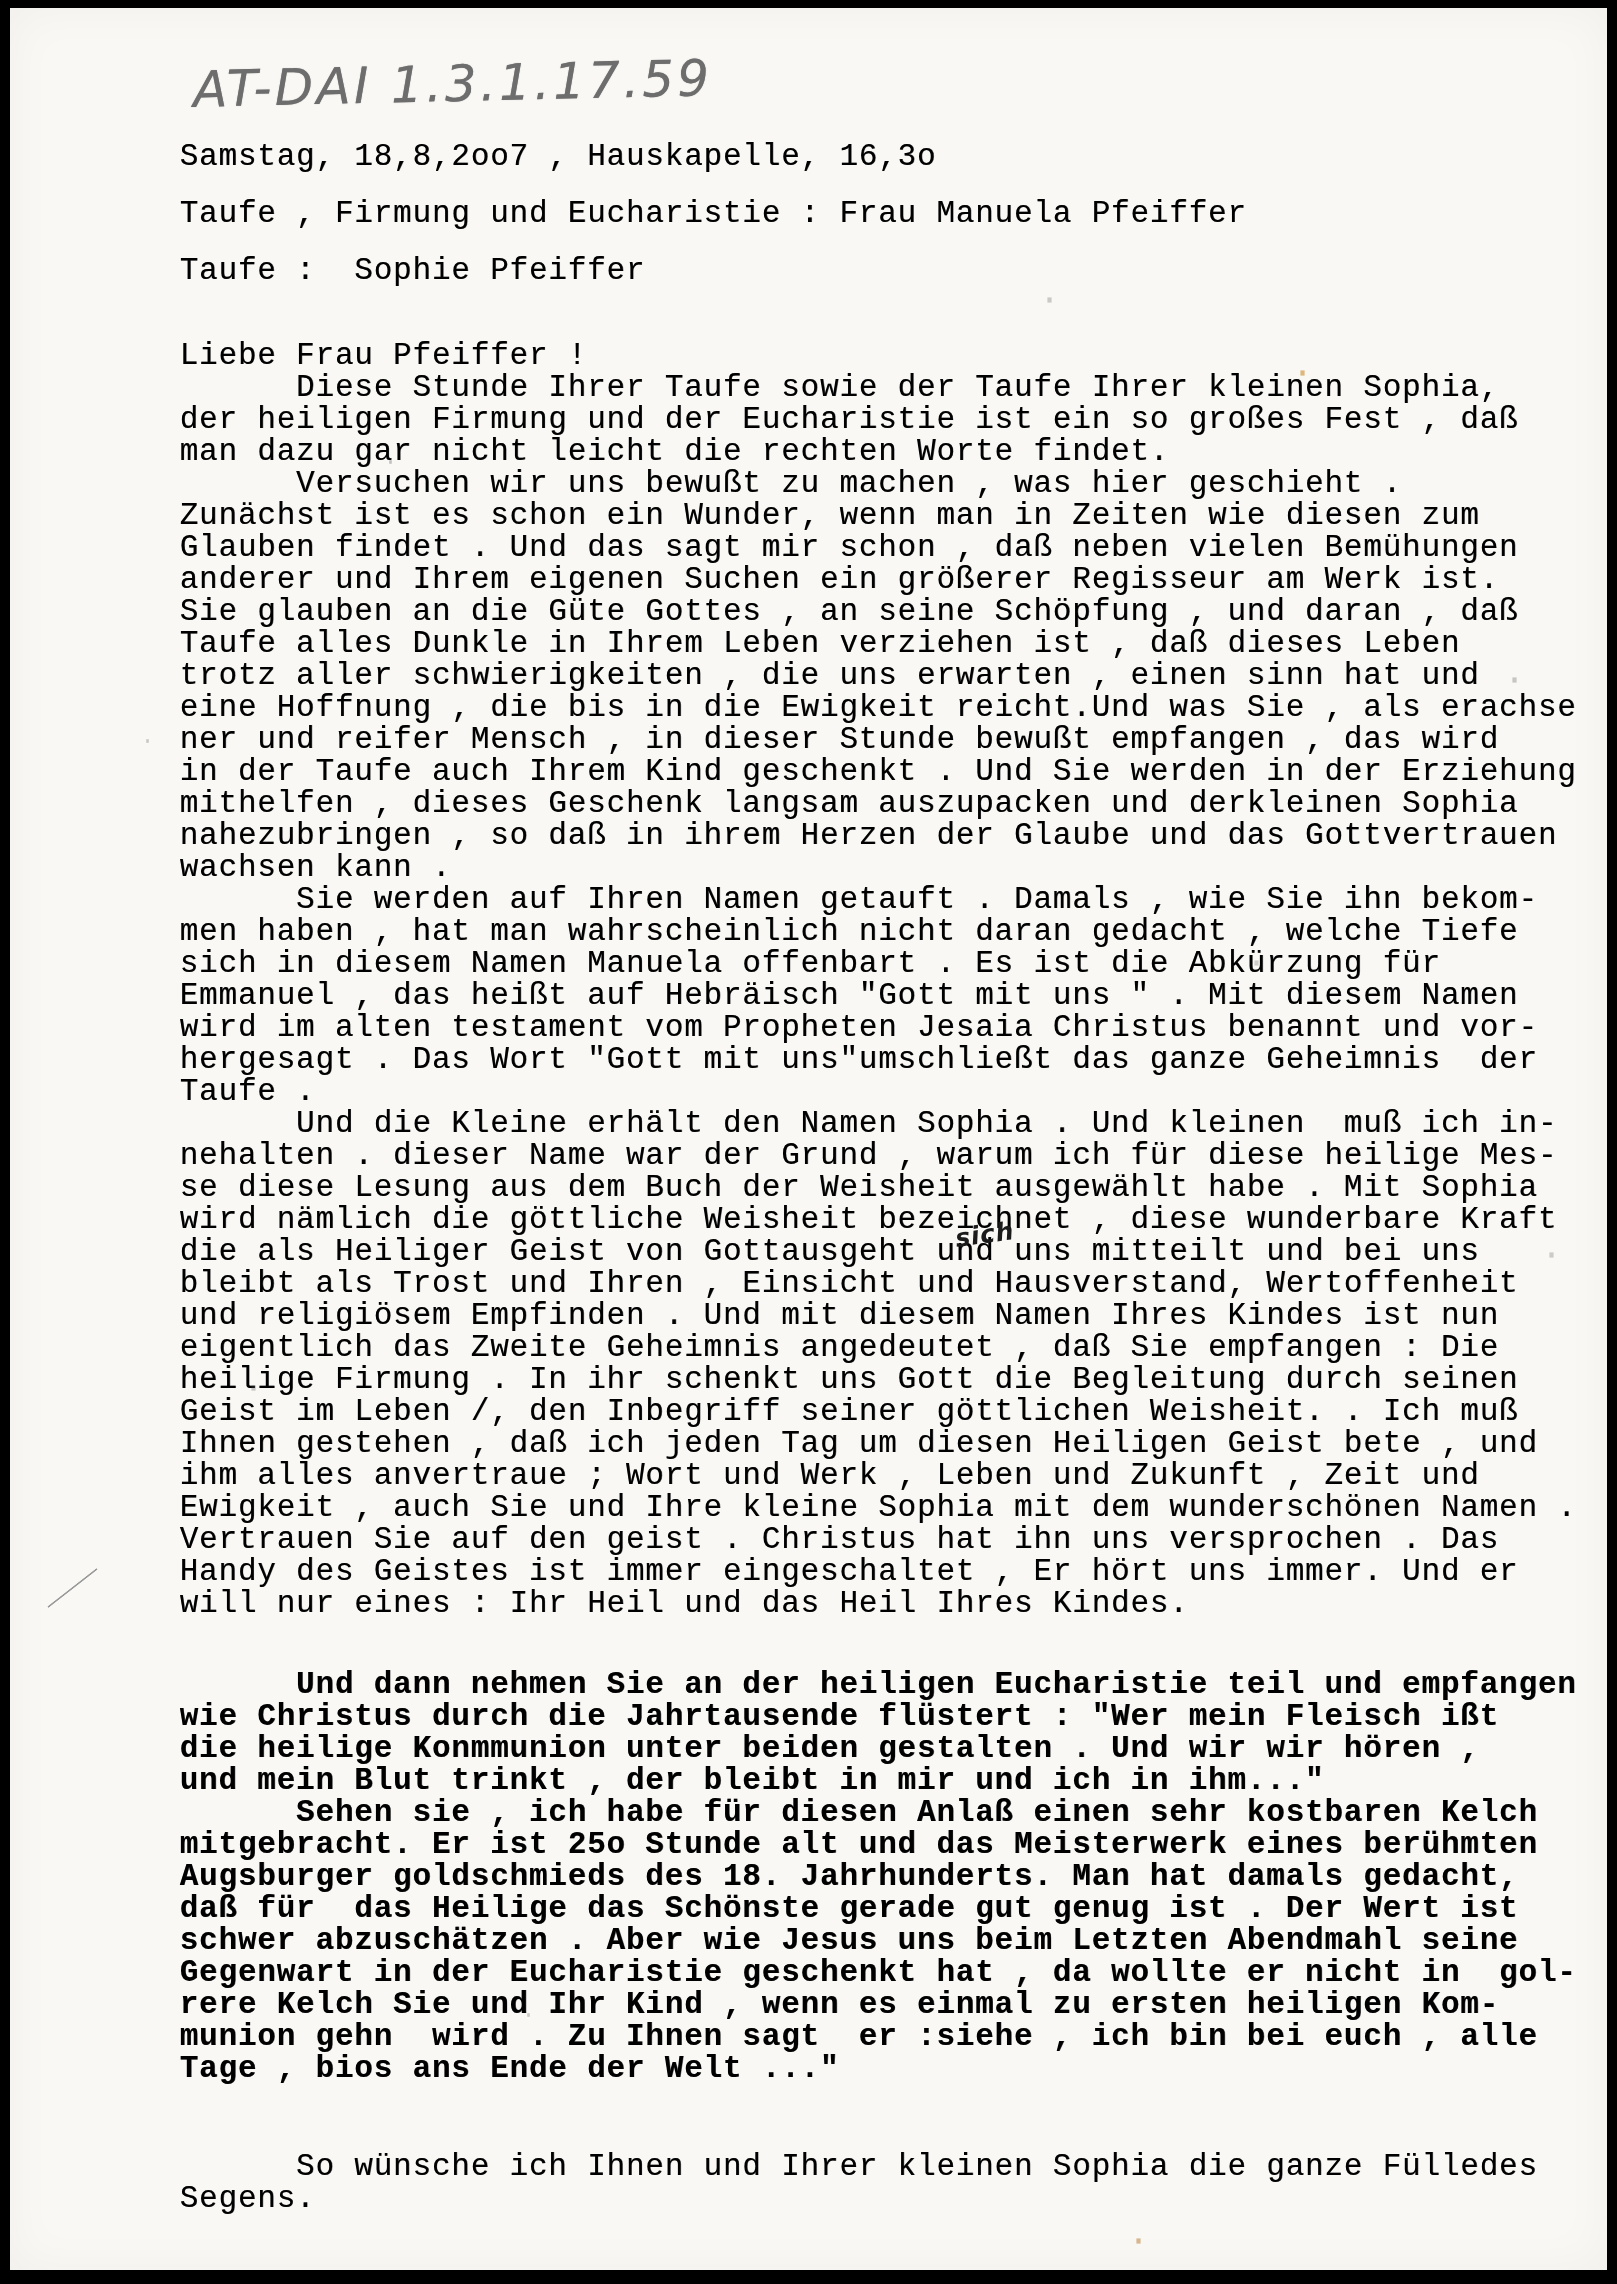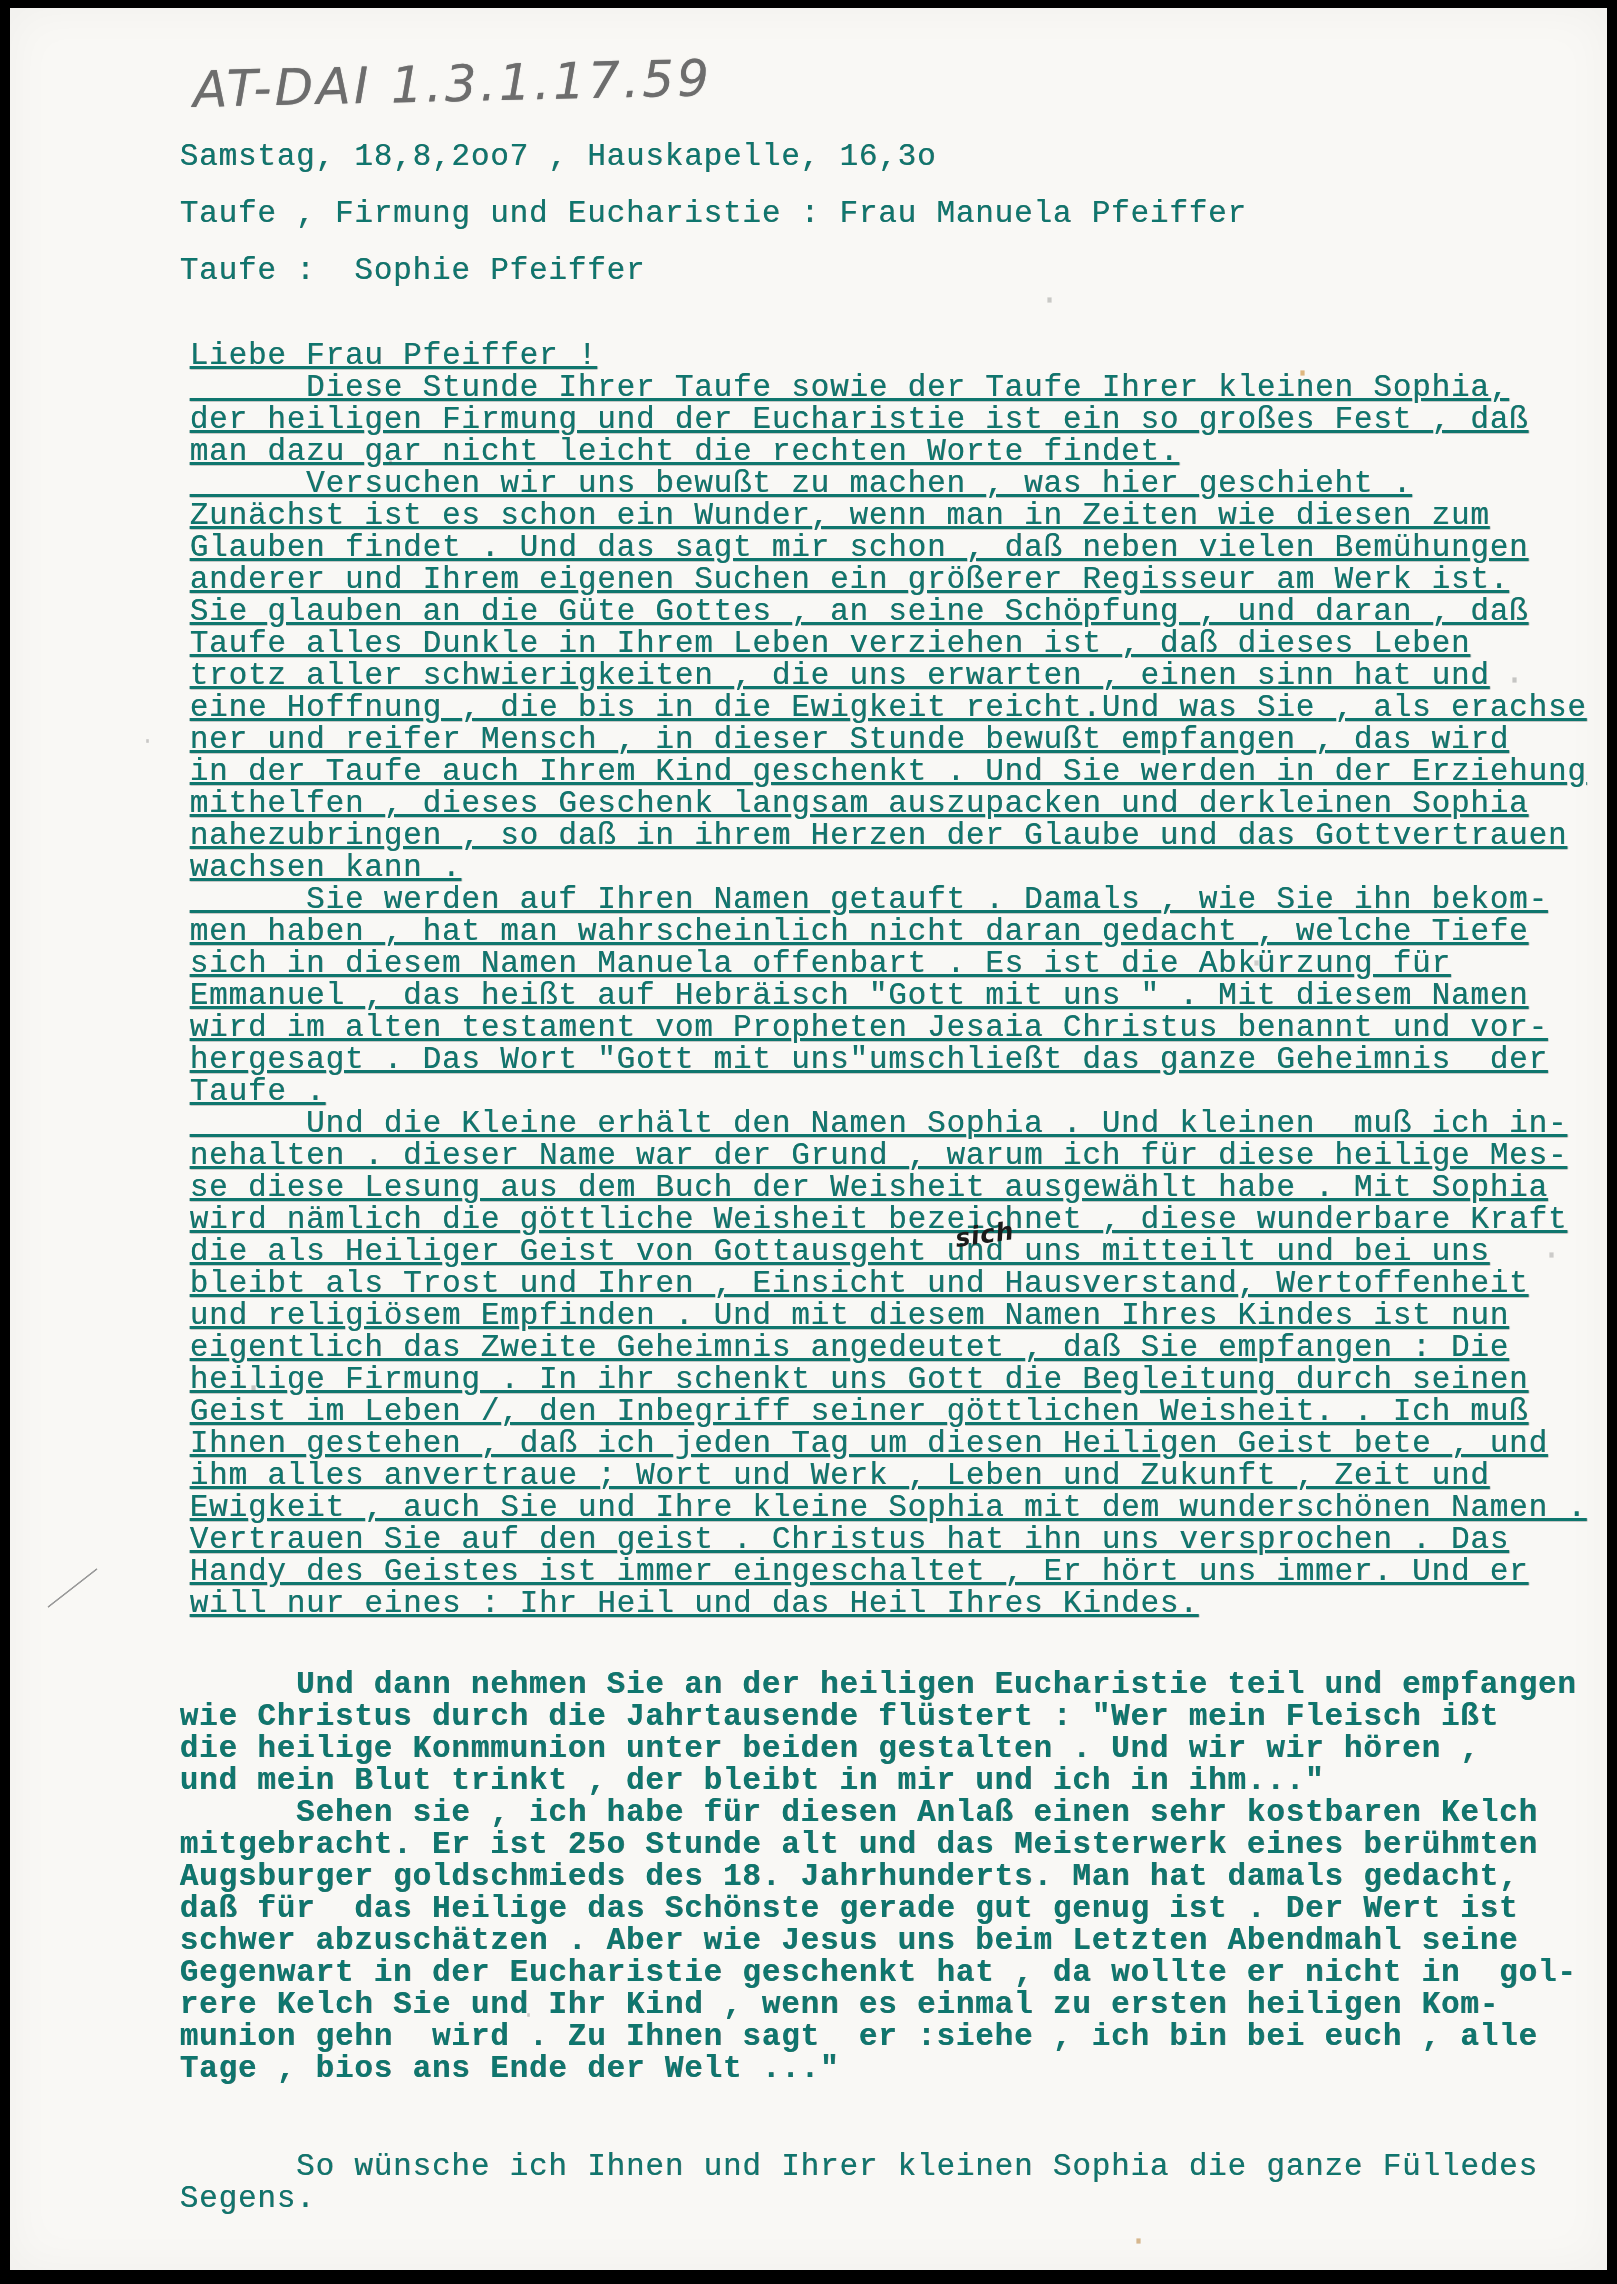--- a/index.html
+++ b/index.html
@@ -26,21 +26,21 @@
     width: 1597px;
     height: 2262px;
     background: #f9f8f5;
     box-shadow: inset 0 0 49px rgba(0,0,0,0.04);
   }
   .typewriter {
     position: absolute;
     font-family: "Liberation Mono", "DejaVu Sans Mono", monospace;
     font-size: 31px;
     letter-spacing: 0.8px;
-    color: #0f766e;
+    color: #000000;
     text-shadow: 0.4px 0.4px 0.6px rgba(25,25,25,0.55);
   }
   .typewriter .line {
     white-space: pre;
     height: 32px;
     line-height: 32px;
   }
   .header-block .line {
     height: 57px;
     line-height: 57px;
@@ -106,21 +106,21 @@
   <div class="page">
 
     <div class="handwriting archive-annotation">AT-DAI 1.3.1.17.59</div>
 
     <div class="typewriter header-block" style="left:170px; top:120px;">
         <div class="line">Samstag, 18,8,2oo7 , Hauskapelle, 16,3o</div>
         <div class="line">Taufe , Firmung und Eucharistie : Frau Manuela Pfeiffer</div>
         <div class="line">Taufe :  Sophie Pfeiffer</div>
       </div>
 
-    <div class="typewriter body-block-1" style="left:180px; top:332px;text-decoration:underline;">
+    <div class="typewriter body-block-1" style="left:170px; top:332px;">
         <div class="line">Liebe Frau Pfeiffer !</div>
         <div class="line">      Diese Stunde Ihrer Taufe sowie der Taufe Ihrer kleinen Sophia,</div>
         <div class="line">der heiligen Firmung und der Eucharistie ist ein so großes Fest , daß</div>
         <div class="line">man dazu gar nicht leicht die rechten Worte findet.</div>
         <div class="line">      Versuchen wir uns bewußt zu machen , was hier geschieht .</div>
         <div class="line">Zunächst ist es schon ein Wunder, wenn man in Zeiten wie diesen zum</div>
         <div class="line">Glauben findet . Und das sagt mir schon , daß neben vielen Bemühungen</div>
         <div class="line">anderer und Ihrem eigenen Suchen ein größerer Regisseur am Werk ist.</div>
         <div class="line">Sie glauben an die Güte Gottes , an seine Schöpfung , und daran , daß</div>
         <div class="line">Taufe alles Dunkle in Ihrem Leben verziehen ist , daß dieses Leben</div>

